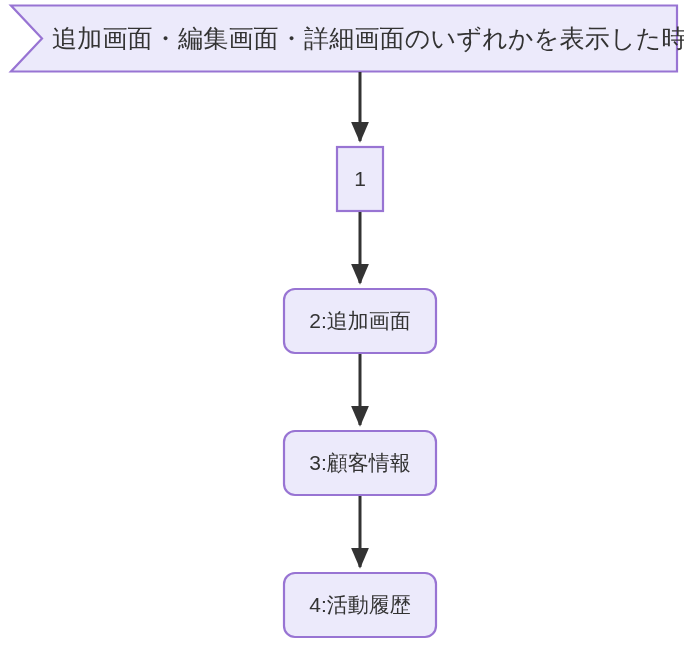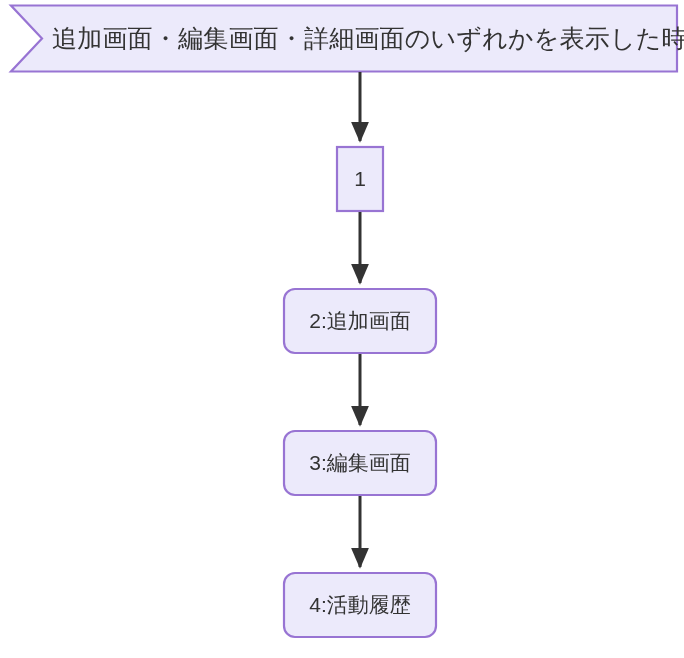--- a/index.html
+++ b/index.html
@@ -103,21 +103,21 @@
 
     <rect x="284" y="573" width="152" height="64" rx="11" ry="11" fill="#ECEAFB" stroke="#9874D3" stroke-width="2.2"></rect>
   </svg>
 
   <div class="node-text banner-text">追加画面・編集画面・詳細画面のいずれかを表示した時</div>
 
   <div class="node-text box-text box1-text">1</div>
 
   <div class="node-text box-text box2-text">2:追加画面</div>
 
-  <div class="node-text box-text box3-text">3:編集画面</div>
+  <div class="node-text box-text box3-text">3:顧客情報</div>
 
   <div class="node-text box-text box4-text">4:活動履歴</div>
 
   <div class="hit hit-banner"></div>
   <div class="hit hit-box1"></div>
   <div class="hit hit-box2"></div>
   <div class="hit hit-box3"></div>
   <div class="hit hit-box4"></div>
 
 </div>

